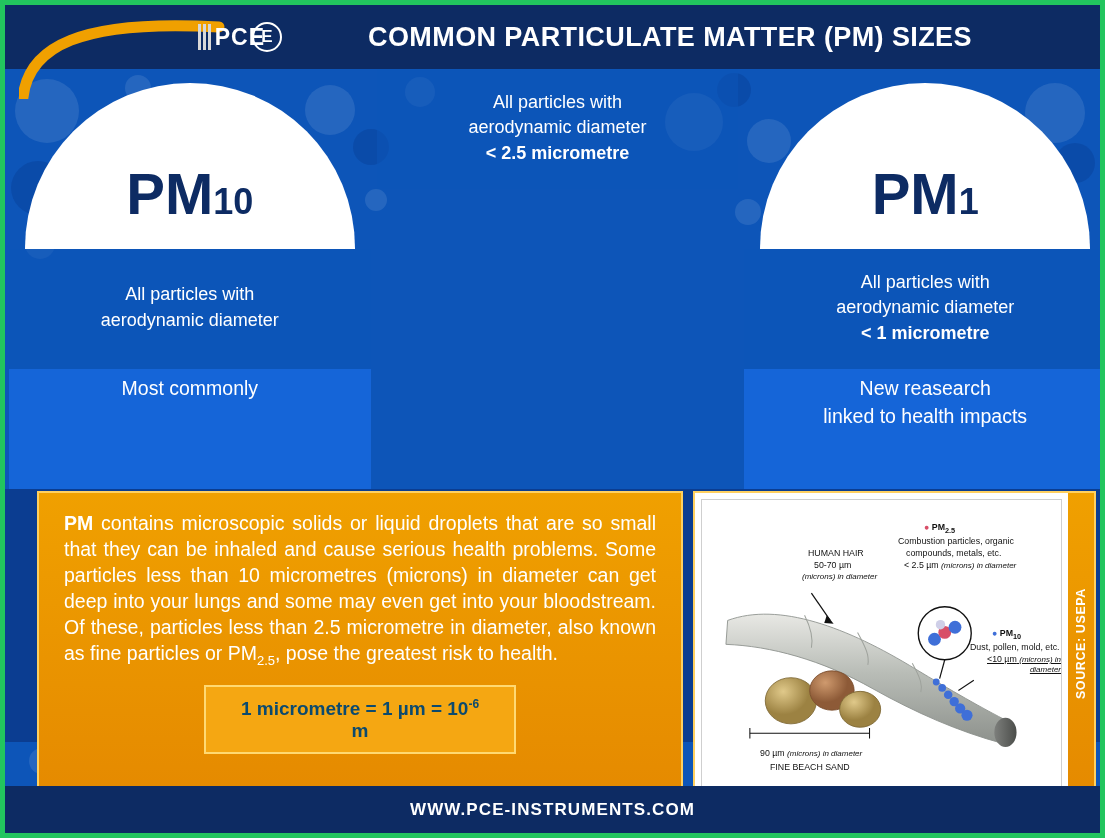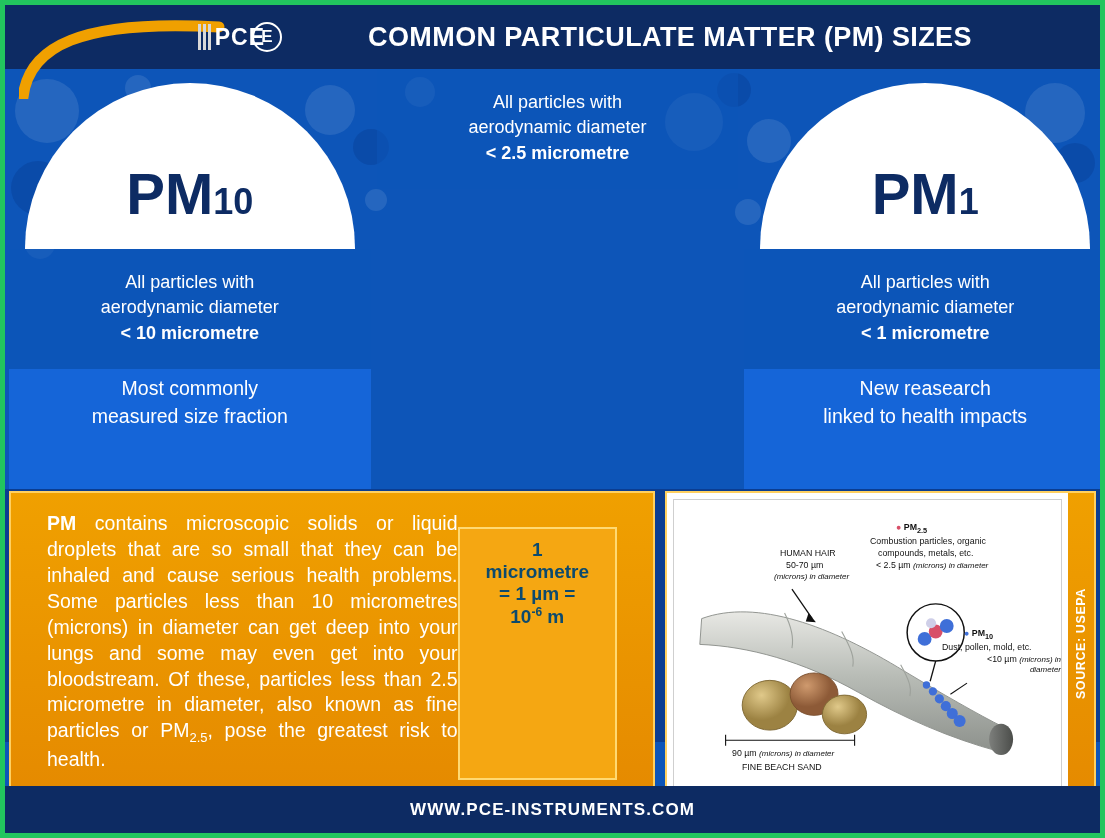--- a/index.html
+++ b/index.html
@@ -114,22 +114,22 @@
   
   .lower {
     position: absolute; top: 486px; left: 4px; right: 4px; height: 305px;
     display: flex; gap: 10px;
     z-index: 4;
   }
   .text-panel {
     width: 646px;
     background: linear-gradient(180deg, #f0a000 0%, #e58a00 100%);
     border: 2px solid #ffd060;
-    padding: 18px 36px 14px;
-    display: flex; flex-direction: row;
+    padding: 18px 25px 14px;
+    display: flex; flex-direction: column; margin-left: 28px;
   }
   .text-panel p {
     color: #fff; font-size: 19.5px; line-height: 1.33;
     text-align: justify;
   }
   .text-panel p b { font-weight: bold; }
   .text-panel p sub { font-size: 13px; }
   .formula {
     margin: 16px auto 0; 
     border: 2px solid #ffd972;
@@ -225,25 +225,23 @@
     <div class="col">
       <div class="dome">
         <div class="dome-shape"></div>
         <div class="dome-label">
           <span>PM</span><sub>10</sub>
         </div>
       </div>
       <div class="band-mid">
         <div>All particles with</div>
         <div>aerodynamic diameter</div>
-        <div><b>&lt; 10 micrometre</b></div>
       </div>
       <div class="band-low">
         <div>Most commonly</div>
-        <div>measured size fraction</div>
       </div>
     </div>
 
     <div class="col">
       <div class="band-mid">
         <div>All particles with</div>
         <div>aerodynamic diameter</div>
         <div><b>&lt; 2.5 micrometre</b></div>
       </div>
     </div>
@@ -347,21 +345,21 @@
         <div class="dg-txt dg-sm" style="left:202px; top:60px;">
           <span>&lt; 2.5 µm</span>
           <span class="dg-it">(microns) in diameter</span>
         </div>
 
         <div class="dg-txt dg-sm" style="left:290px; top:128px; font-weight:bold;">
           <span style="color:#3f6fd8;">●</span>
           <span>PM</span><sub>10</sub>
         </div>
         <div class="dg-txt dg-sm" style="left:268px; top:142px;">Dust, pollen, mold, etc.</div>
-        <div class="dg-txt dg-sm" style="left:282px; top:154px;">
+        <div class="dg-txt dg-sm" style="left:282px; top:154px;text-decoration:underline;">
           <span>&lt;10 µm</span>
           <span class="dg-it">(microns) in diameter</span>
         </div>
 
         <div class="dg-txt dg-sm" style="left:58px; top:248px;">
           <span>90 µm</span>
           <span class="dg-it">(microns) in diameter</span>
         </div>
         <div class="dg-txt dg-sm" style="left:68px; top:262px;">FINE BEACH SAND</div>
       </div>

